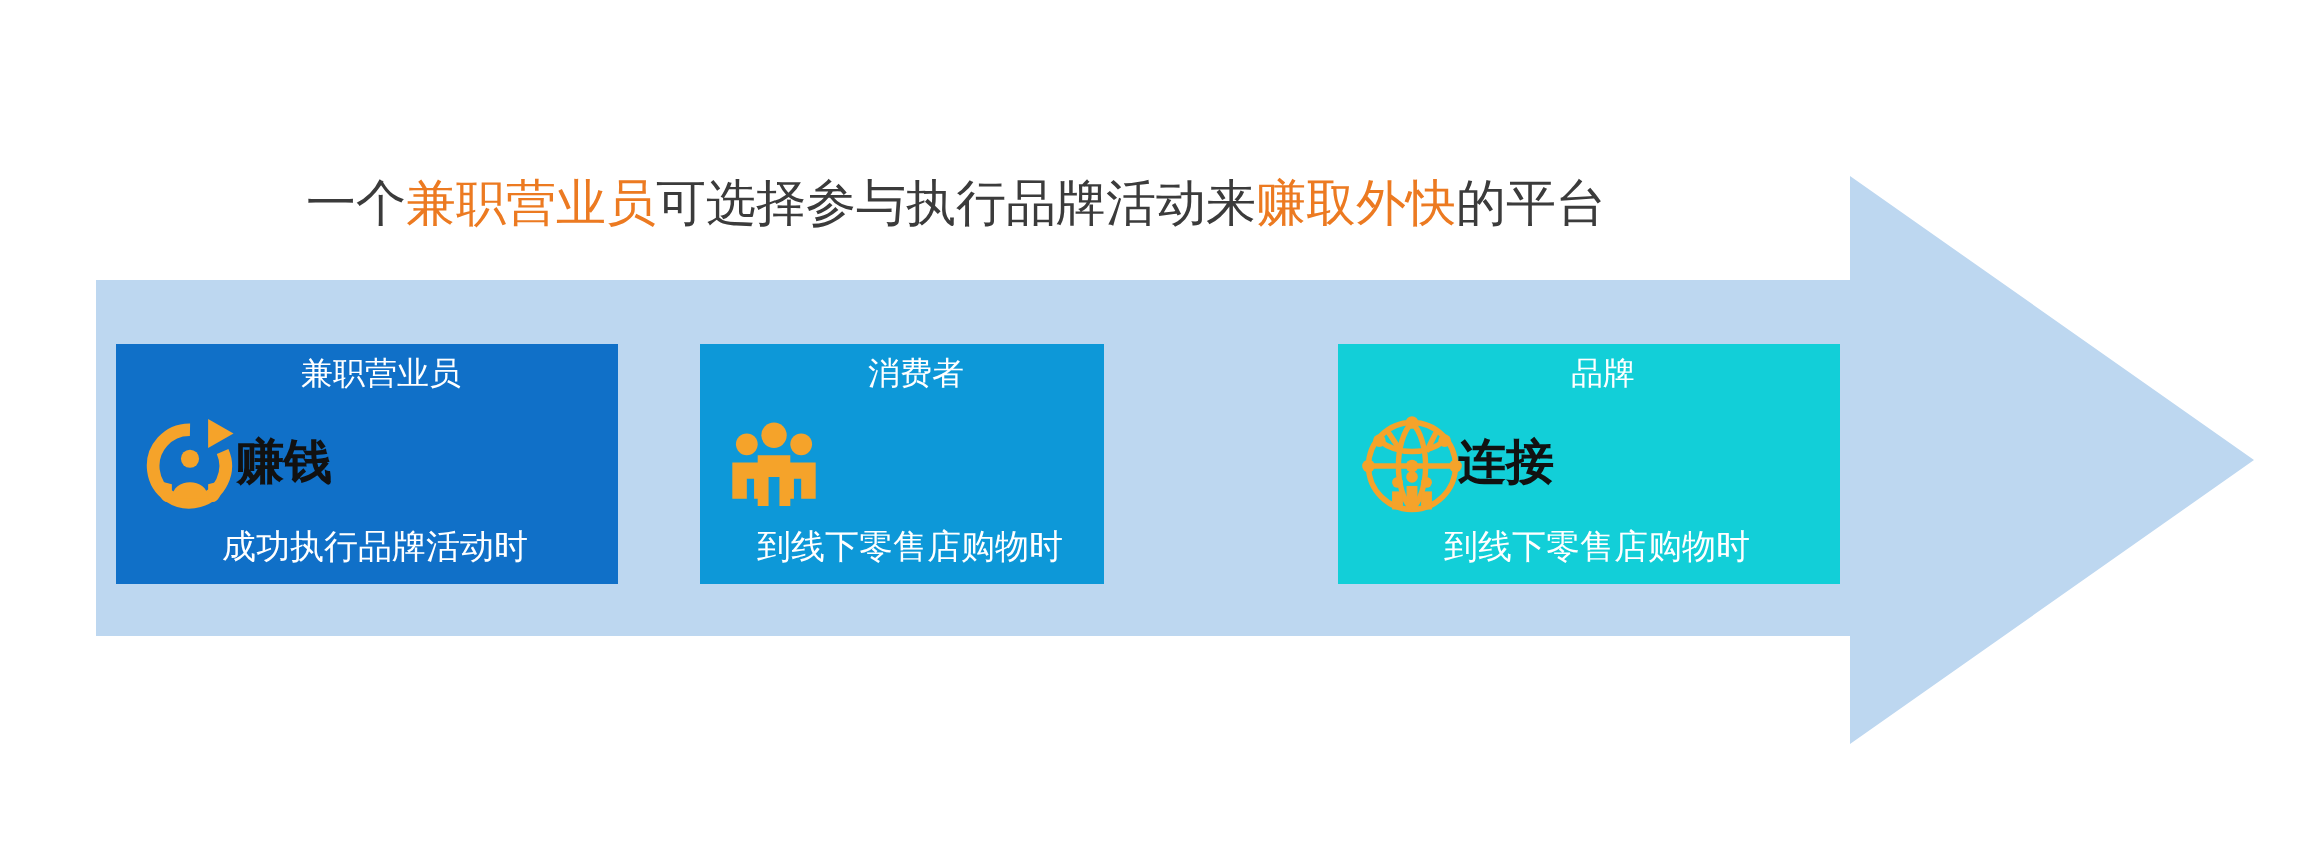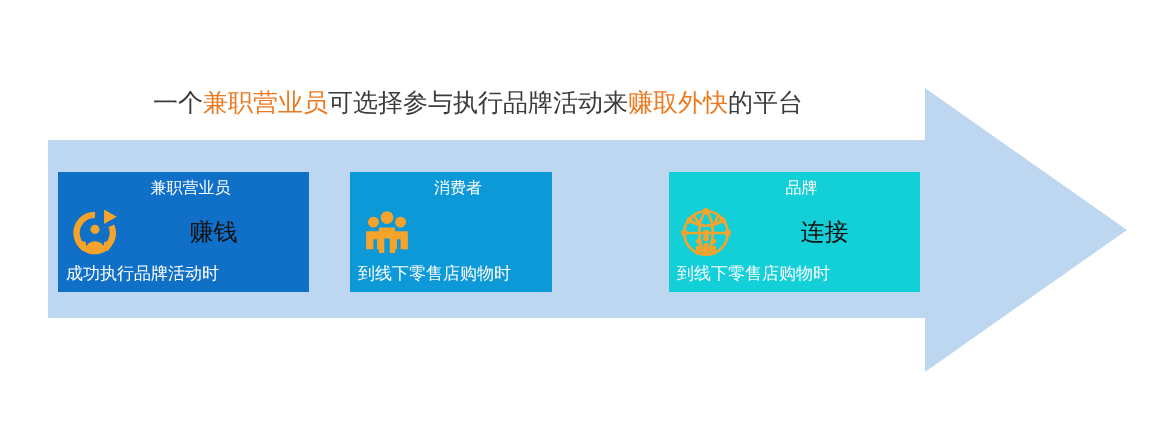--- a/index.html
+++ b/index.html
@@ -82,33 +82,33 @@
     font-family: "Liberation Serif", "DejaVu Serif", serif;
     padding-left: 14px;
     box-sizing: border-box;
   }
 
   .card-main {
     position: absolute;
     left: 60px;
     right: 0;
     top: 44px;
-    text-align: center;
     color: #111111;
     font-size: 24px;
     line-height: 32px;
-    font-weight: normal;
+    font-weight: bold;
     font-family: "Liberation Serif", "DejaVu Serif", serif;
   }
 
   .card-footer {
     position: absolute;
     left: 0;
     right: 0;
     bottom: 6px;
+    text-align: center;
     color: #ffffff;
     font-size: 17px;
     line-height: 24px;
     font-family: Liberation Serif, serif;
     padding-left: 8px;
     box-sizing: border-box;
   }
 
   .card-icon {
     position: absolute;

